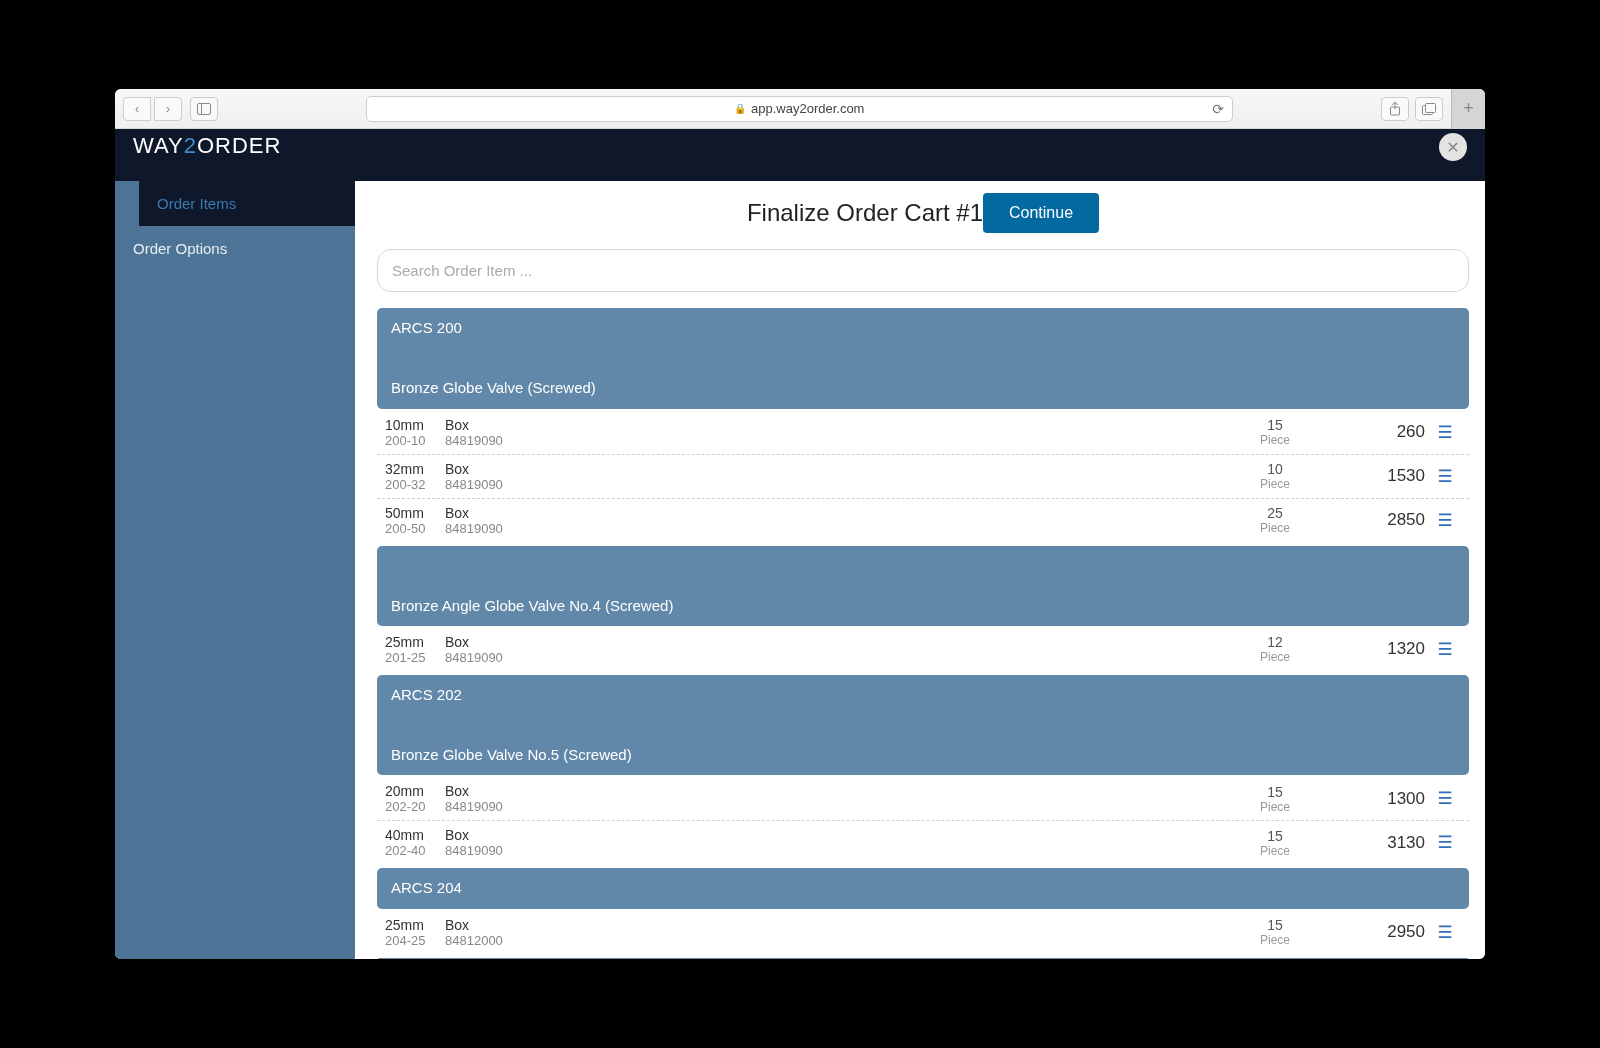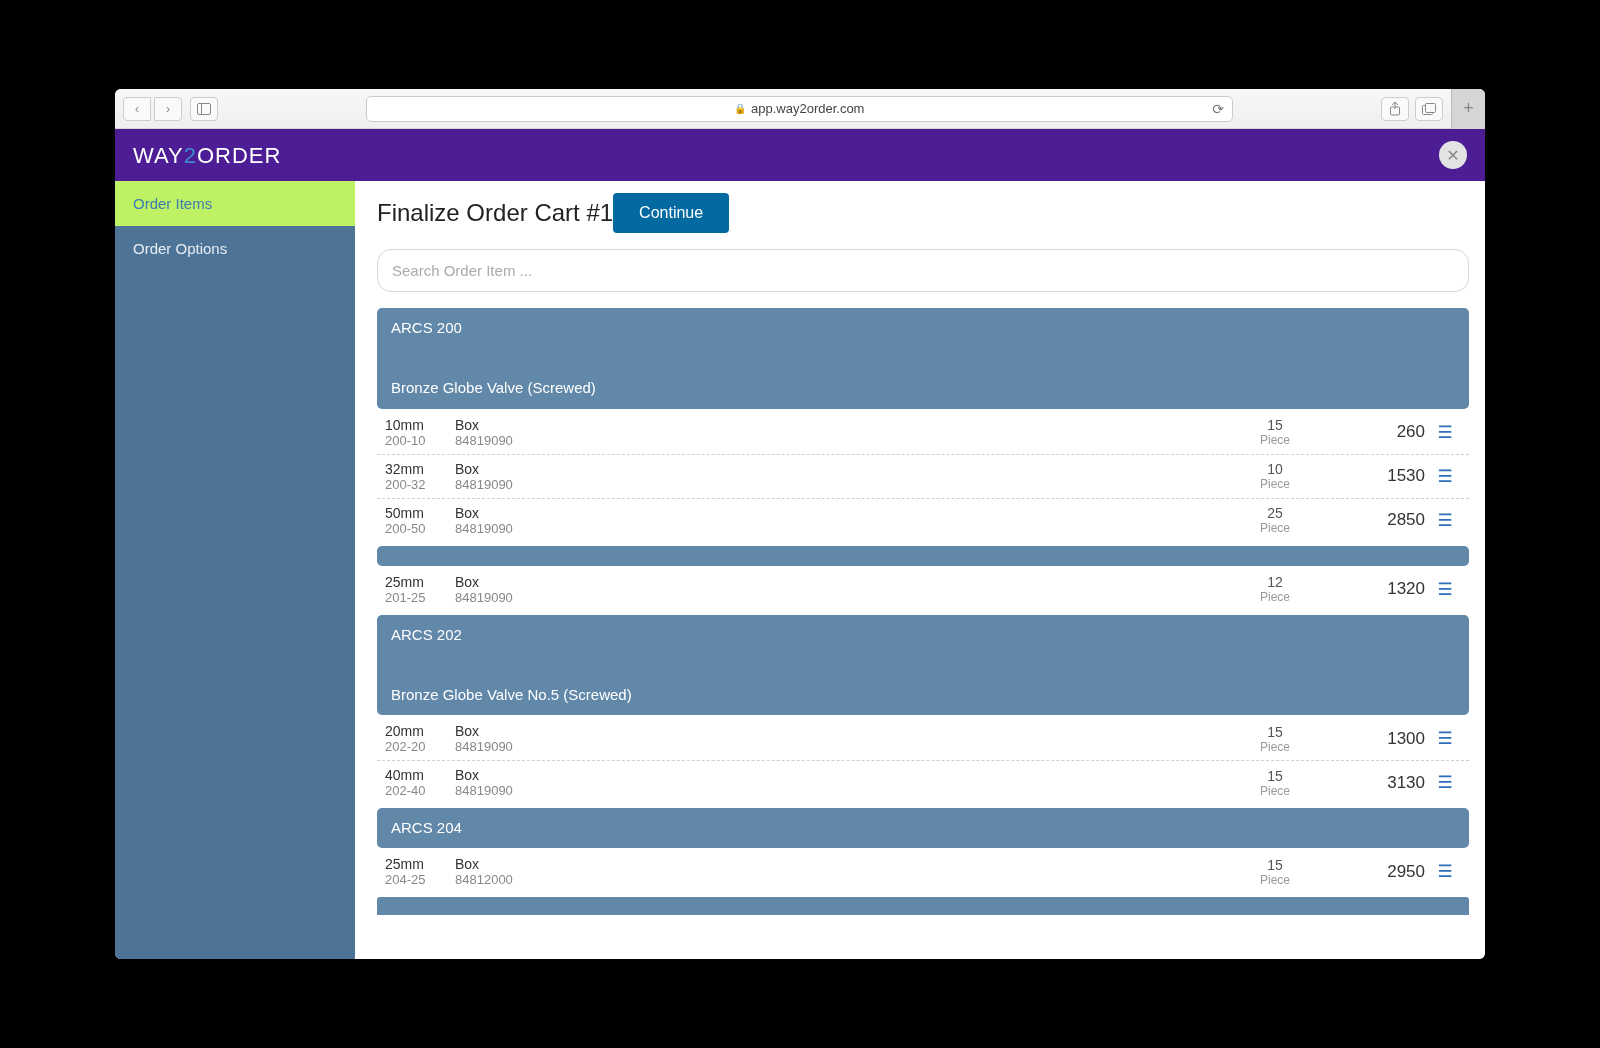--- a/index.html
+++ b/index.html
@@ -69,24 +69,24 @@
     background:#d5d5d5;
     display:flex;align-items:center;justify-content:center;
     color:#888; font-size:18px;
     margin:-8px -8px -8px 0;
     border-left:1px solid #bbb;
   }
 
   
   .app-header {
     height: 52px;
-    background: #4c1d95;
-    display: flex;
-    align-items: flex-end;
-    padding: 12px 18px;
+    background: #0f172a;
+    display: flex;
+    align-items: flex-start;
+    padding: 4px 18px;
     justify-content: space-between;
   }
   .brand { color: #fff; font-size: 22px; font-weight: 400; letter-spacing: 1px; }
   .brand .two { color: #3c8dcf; }
   .close-circle {
     width: 28px; height: 28px;
     border-radius: 50%;
     background: #e3e3e3;
     color: #888;
     display:flex;align-items:center;justify-content:center;
@@ -100,36 +100,37 @@
     background: #4d7396;
     color: #e8eef4;
     font-size: 15px;
     flex-shrink:0;
   }
   .sidebar-item {
     padding: 14px 18px;
     cursor: pointer;
   }
   .sidebar-item.active {
-    background: #bef264;
+    background: #0f172a;
     color: #3c7ab3;
+    margin-left: 24px;
   }
 
   .main {
     flex:1;
     background: #fff;
     padding: 12px 16px 0 22px;
     overflow-y: auto;
     display:flex;
     flex-direction:column;
   }
   .main-header {
     display:flex;
     align-items:center;
-    justify-content:flex-start;
+    justify-content:center;
     margin-bottom: 16px;
   }
   .page-title { font-size: 24px; font-weight: 400; color:#222; }
   .continue-btn {
     background: #0369a1;
     color: #fff;
     border: none;
     border-radius: 4px;
     padding: 11px 26px;
     font-size: 16px;
@@ -160,21 +161,21 @@
   .group-header .desc { display:block; font-weight:400;margin-top:40px; }
 
   .row {
     display:flex;
     align-items:center;
     padding: 6px 4px 6px 4px;
     border-bottom: 1px dashed #cfcfcf;
     font-size: 14px;
   }
   .row:last-child { border-bottom:none; }
-  .row .col-left { flex:1; display:flex; gap:10px; padding-left:4px;}
+  .row .col-left { flex:1; display:flex; padding-left:4px;}
   .row .col-left .line1 { color:#333; }
   .row .col-left .line2 { color:#888; font-size:13px; }
   .row .subcol { display:flex; flex-direction:column; }
   .row .subcol.sku { width:60px; }
   .row .subcol.box { width:110px; }
   .row .col-qty { width:80px; text-align:center; color:#555; }
   .row .col-qty .sub { color:#999; font-size:12px; display:block; }
   .row .col-price { width:110px; text-align:right; color:#333; font-size:17px; }
   .row .col-menu { width:40px; text-align:center; color:#2f6fbd; font-size:17px; cursor:pointer; }
 
@@ -291,20 +292,21 @@
                   <div class="line2">84819090</div>
                 </div>
               </div>
               <div class="col-qty"><span>25</span><span class="sub">Piece</span></div>
               <div class="col-price">2850</div>
               <div class="col-menu"><span>☰</span></div>
             </div>
           </div>
           <div class="group-wrap">
             <div class="group-header">
+              <span class="desc">Bronze Angle Globe Valve No.4 (Screwed)</span>
             </div>
             <div class="row">
               <div class="col-left">
                 <div class="subcol sku">
                   <div class="line1">25mm</div>
                   <div class="line2">201-25</div>
                 </div>
                 <div class="subcol box">
                   <div class="line1">Box</div>
                   <div class="line2">84819090</div>

